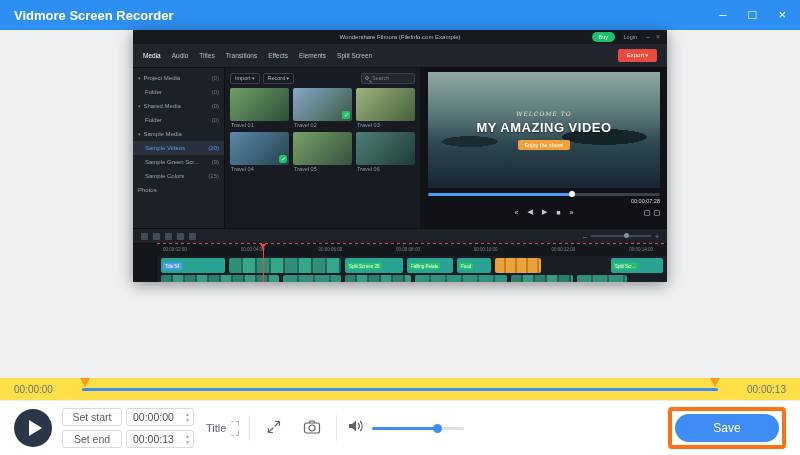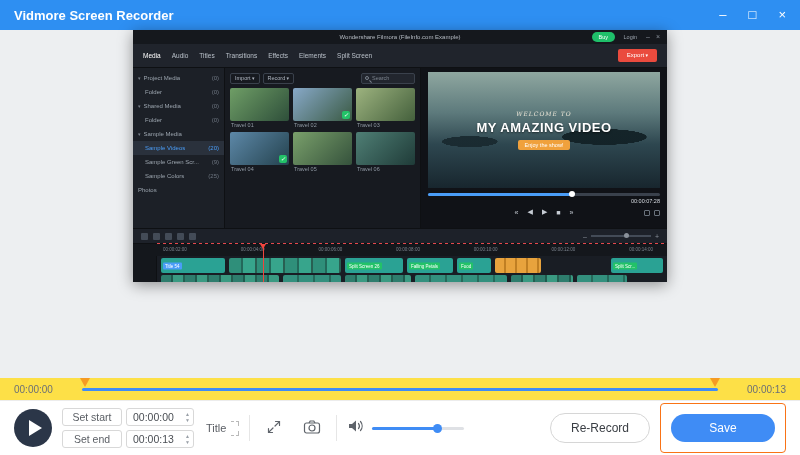--- a/index.html
+++ b/index.html
@@ -134,21 +134,21 @@
   .d1 { width:8px; height:5px; border-top:1px dashed #b9b9b9; border-right:1px dashed #b9b9b9; }
   .d2 { width:8px; height:5px; border-bottom:1px dashed #b9b9b9; border-right:1px dashed #b9b9b9; }
   .vsep { width:1px; height:26px; background:#e6e6e6; }
   .icobtn { width:28px; height:28px; border:none; background:none; display:flex; align-items:center; justify-content:center; }
   .vol { display:flex; align-items:center; gap:7px; }
   .vtrack { width:92px; height:3px; background:#dfe1e5; border-radius:2px; position:relative; }
   .vfill { position:absolute; left:0; top:0; bottom:0; width:70%; background:#3f8cf5; border-radius:2px; }
   .vdot { position:absolute; left:70%; top:-3px; width:9px; height:9px; border-radius:50%; background:#3f8cf5; transform:translateX(-4px); }
   .spacer { flex:1; }
   .rerec { height:30px; padding:0 20px; border:1px solid #d6d6d6; border-radius:16px; background:#fff; font-size:12px; color:#3a3e44; }
-  .savewrap { border:1px solid #f97316; border-radius:4px; padding:10px; }
+  .savewrap { border:4px solid #f97316; border-radius:4px; padding:3px; }
   .save { height:28px; width:104px; border:none; border-radius:14px; background:#3f8cf5; color:#fff; font-size:12px; }
 </style>
 </head>
 <body>
 
 <div class="titlebar">
   <span class="wtitle">Vidmore Screen Recorder</span>
   <div class="wctl">
     <span>–</span>
     <span>□</span>
@@ -426,18 +426,17 @@
             <path d="M11.5 5.5a4 4 0 0 1 0 5M13.5 3.5a7 7 0 0 1 0 9" stroke="#5f646b" stroke-width="1.2" fill="none" stroke-linecap="round"></path>
           </svg></span>
       <div class="vtrack">
         <div class="vfill"></div>
         <i class="vdot"></i>
       </div>
     </div>
 
     <div class="spacer"></div>
 
-    <button class="rerec">Re-Record</button>
     <div class="savewrap">
       <button class="save">Save</button>
     </div>
   </div>
 </div>
 
 </body></html>

